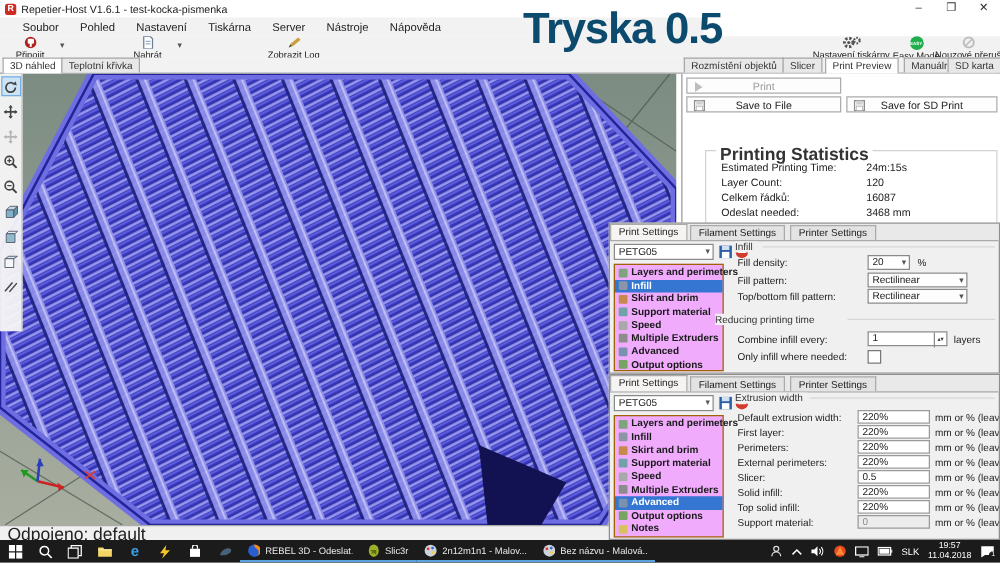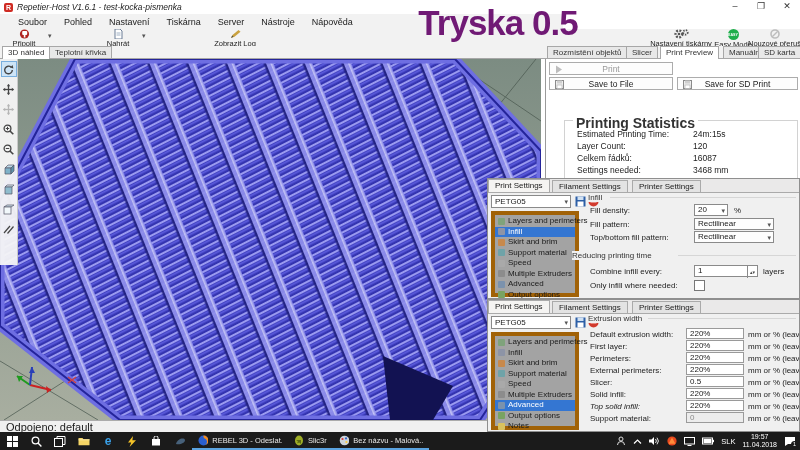--- a/index.html
+++ b/index.html
@@ -3,37 +3,37 @@
 <meta charset="utf-8">
 <style>
   html,body{margin:0;padding:0;background:#444;}
   #screen{position:relative;width:800px;height:450px;background:#fff;overflow:hidden;
     font-family:"Liberation Sans",sans-serif;font-size:9px;color:#1a1a1a;}
   .abs{position:absolute;}
   
   #titlebar{left:0;top:0;width:800px;height:14px;background:#fff;display:flex;align-items:center;}
   #appicon{width:9px;height:9px;margin:0 4px 0 4px;background:#cf2b23;border-radius:2px;color:#fff;
     font-size:7px;font-weight:bold;text-align:center;line-height:9px;}
-  #wtitle{font-size:8.5px;color:#222;font-style:italic;}
+  #wtitle{font-size:8.5px;color:#222;}
   #wincontrols{position:absolute;right:0;top:0;height:14px;display:flex;}
   .wbtn{width:26px;height:14px;text-align:center;line-height:13px;font-size:9px;color:#333;}
   
   #menubar{left:0;top:14px;width:545px;height:15px;background:#f2f2f2;display:flex;gap:17px;
     align-items:center;padding-left:18px;}
   .menu-item{font-size:9px;color:#222;}
   
   #toolbar{left:0;top:29px;width:800px;height:17px;background:#f2f2f2;}
   .tbtn{position:absolute;top:0;height:17px;text-align:center;}
   .tbtn .ico{display:block;margin:0 auto;}
   .tbtn .lbl{font-size:7.5px;color:#222;display:block;margin-top:0px;white-space:nowrap;}
   .caret{position:absolute;top:3px;font-size:7px;color:#555;}
   .graylbl{color:#9a9a9a;}
   
   #overlay-title{left:398px;top:3px;width:200px;text-align:center;font-size:35px;font-weight:bold;
-    color:#701a75;letter-spacing:-1px;z-index:12;pointer-events:none;white-space:nowrap;}
+    color:#0c4a6e;letter-spacing:-1px;z-index:12;pointer-events:none;white-space:nowrap;}
   
   #tabsrow{left:0;top:46px;width:800px;height:12px;background:#f2f2f2;border-bottom:1px solid #a7a7a7;}
   .tab{position:absolute;top:0;height:12px;line-height:12px;padding:0 5px;font-size:8px;color:#333;
     border:1px solid #a7a7a7;border-bottom:none;background:#e8e8e8;box-sizing:border-box;white-space:nowrap;}
   .tab.active{background:#fff;height:13px;}
   
   #viewport{left:0;top:59px;width:541px;height:361px;overflow:hidden;background:#87958a;}
   #toolstrip{left:0;top:0;width:17px;height:204px;background:rgba(246,246,246,.95);
     border-right:1px solid #c9c9c9;display:flex;flex-direction:column;align-items:center;padding-top:2px;gap:4px;}
   .vico{width:14px;height:14px;display:flex;align-items:center;justify-content:center;border:1px solid transparent;}
@@ -52,22 +52,22 @@
   
   .slpanel{position:absolute;left:487px;width:313px;background:#f0f0f0;border:1px solid #8f8f8f;
     box-sizing:border-box;z-index:8;overflow:hidden;font-size:8px;}
   .sltabs{position:absolute;left:0;top:0;width:100%;height:13px;border-bottom:1px solid #aaa;background:#eae9e9;}
   .sltab{position:absolute;top:1px;height:12px;line-height:12px;padding:0 6px;border:1px solid #aaa;border-bottom:none;
     background:#e3e3e3;box-sizing:border-box;white-space:nowrap;}
   .sltab.active{background:#f5f4f2;top:0;height:13px;}
   .profilebox{position:absolute;left:3px;top:16px;width:80px;height:13px;background:#fff;border:1px solid #8a8a8a;
     box-sizing:border-box;line-height:11px;padding-left:3px;}
   .profilebox .cv{position:absolute;right:2px;top:0;color:#555;font-size:7px;}
-  .treebox{position:absolute;left:3px;top:32px;width:88px;background:#a3a3a3;border:4px solid #a16207;box-sizing:border-box;
-    padding:1px 0;}
+  .treebox{position:absolute;left:3px;top:32px;width:88px;background:#f0abfc;border:1px solid #a16207;box-sizing:border-box;
+    padding:1px 0;font-weight:bold;}
   .tree{list-style:none;margin:0;padding:0;}
   .tree li{height:10.5px;line-height:10.5px;padding-left:3px;white-space:nowrap;display:flex;align-items:center;gap:3px;color:#1a1a1a;}
   .tree li.sel{background:#3476d2;color:#fff;}
   .ti{width:7px;height:7px;display:inline-block;border-radius:1px;flex:0 0 auto;}
   .c0{background:#7fa37b;}.c1{background:#8d94a6;}.c2{background:#c8894c;}.c3{background:#6fa3a8;}
   .c4{background:#a9a9a9;}.c5{background:#8c8c8c;}.c6{background:#7b92ad;}.c7{background:#79a362;}.c8{background:#d9c25e;}
   .grouptitle{position:absolute;font-size:8px;color:#333;background:#f0f0f0;padding-right:4px;z-index:2;white-space:nowrap;}
   .groupline{position:absolute;height:1px;background:#d6d6d6;}
   .srow-label{position:absolute;font-size:8px;color:#222;white-space:nowrap;}
   .combo{position:absolute;height:12px;background:#fff;border:1px solid #8a8a8a;box-sizing:border-box;
@@ -78,21 +78,21 @@
     line-height:10px;padding-left:3px;font-size:8px;}
   .spin{position:absolute;width:9px;height:12px;border-left:1px solid #8a8a8a;right:0;top:0;font-size:5px;color:#444;
     display:flex;flex-direction:column;align-items:center;justify-content:center;line-height:5px;}
   .checkbox{position:absolute;width:9px;height:9px;background:#fff;border:1px solid #777;}
   .xrow-inp{position:absolute;width:58px;height:11px;background:#fff;border:1px solid #9a9a9a;box-sizing:border-box;
     line-height:9px;padding-left:3px;font-size:8px;}
   .xrow-inp.dis{background:#ececec;color:#8a8a8a;}
   .xsuf{position:absolute;left:260px;width:52px;overflow:hidden;white-space:nowrap;font-size:8px;color:#222;}
   
   #statusbar{left:0;top:420px;width:800px;height:12px;background:#f0f0f0;border-top:1px solid #ababab;
-    line-height:12px;padding-left:6px;font-size:11px;color:#222;box-sizing:border-box;}
+    line-height:12px;padding-left:6px;font-size:14px;color:#222;box-sizing:border-box;}
   
   #taskbar{left:0;top:432px;width:800px;height:18px;background:#1b1b1b;display:flex;align-items:center;z-index:20;}
   .tb-ico{width:24px;height:18px;display:flex;align-items:center;justify-content:center;flex:0 0 auto;}
   .tb-win{height:18px;display:flex;align-items:center;gap:4px;padding:0 6px;border-bottom:2px solid #5ba3e0;
     box-sizing:border-box;flex:0 0 auto;max-width:96px;}
   .tb-win.active{background:#3d3d3d;}
   .tb-win .wlbl{color:#e8e8e8;font-size:7.5px;white-space:nowrap;overflow:hidden;}
   #tray{margin-left:auto;display:flex;align-items:center;gap:7px;padding-right:4px;}
   .tray-ico{display:flex;align-items:center;justify-content:center;}
   #clock{color:#fff;font-size:7px;text-align:center;line-height:8px;}
@@ -320,21 +320,21 @@
       <span>Save for SD Print</span>
     </div>
     <div id="statsbox">
       <span id="statslabel">Printing Statistics</span>
       <span class="statrow" style="top:8px;">Estimated Printing Time:</span>
       <span class="statval" style="top:8px;">24m:15s</span>
       <span class="statrow" style="top:20px;">Layer Count:</span>
       <span class="statval" style="top:20px;">120</span>
       <span class="statrow" style="top:32px;">Celkem řádků:</span>
       <span class="statval" style="top:32px;">16087</span>
-      <span class="statrow" style="top:44px;">Settings needed:</span>
+      <span class="statrow" style="top:44px;">Odeslat needed:</span>
       <span class="statval" style="top:44px;">3468 mm</span>
     </div>
   </div>
 
   <div class="abs" id="statusbar">Odpojeno: default</div>
 
   <div class="slpanel" style="top:178px;height:121px;">
     <div class="sltabs">
       <div class="sltab active" style="left:0;">Print Settings</div>
       <div class="sltab" style="left:64px;">Filament Settings</div>
@@ -484,21 +484,21 @@
     <span class="xsuf" style="top:66px;">mm or % (leave 0 for</span>
 
     <span class="srow-label" style="left:102px;top:78px;">Slicer:</span>
     <div class="xrow-inp" style="left:198px;top:76px;">0.5</div>
     <span class="xsuf" style="top:78px;">mm or % (leave 0 for</span>
 
     <span class="srow-label" style="left:102px;top:90px;">Solid infill:</span>
     <div class="xrow-inp" style="left:198px;top:88px;">220%</div>
     <span class="xsuf" style="top:90px;">mm or % (leave 0 for</span>
 
-    <span class="srow-label" style="left:102px;top:102px;font-style:italic;">Top solid infill:</span>
+    <span class="srow-label" style="left:102px;top:102px;">Top solid infill:</span>
     <div class="xrow-inp" style="left:198px;top:100px;">220%</div>
     <span class="xsuf" style="top:102px;">mm or % (leave 0 for</span>
 
     <span class="srow-label" style="left:102px;top:114px;">Support material:</span>
     <div class="xrow-inp dis" style="left:198px;top:112px;">0</div>
     <span class="xsuf" style="top:114px;">mm or % (leave 0 for</span>
   </div>
 
   <div class="abs" id="taskbar">
     <div class="tb-ico">
@@ -561,20 +561,29 @@
         </svg>
       <span class="wlbl">Slic3r</span>
     </div>
     <div class="tb-win">
       <svg width="11" height="11">
           <circle cx="5.5" cy="5.5" r="4.8" fill="#ccd4da"></circle>
           <circle cx="3.5" cy="4" r="1.1" fill="#d33"></circle>
           <circle cx="7" cy="3.4" r="1.1" fill="#36c"></circle>
           <circle cx="7.4" cy="7" r="1.1" fill="#fc3"></circle>
         </svg>
+      <span class="wlbl">2n12m1n1 - Malov...</span>
+    </div>
+    <div class="tb-win">
+      <svg width="11" height="11">
+          <circle cx="5.5" cy="5.5" r="4.8" fill="#ccd4da"></circle>
+          <circle cx="3.5" cy="4" r="1.1" fill="#d33"></circle>
+          <circle cx="7" cy="3.4" r="1.1" fill="#36c"></circle>
+          <circle cx="7.4" cy="7" r="1.1" fill="#fc3"></circle>
+        </svg>
       <span class="wlbl">Bez názvu - Malová...</span>
     </div>
 
     <div id="tray">
       <span class="tray-ico">
           <svg width="10" height="10">
             <circle cx="5" cy="3" r="2" fill="none" stroke="#ddd"></circle>
             <path d="M1.5 9a3.5 3.5 0 0 1 7 0" fill="none" stroke="#ddd"></path>
           </svg>
         </span>

